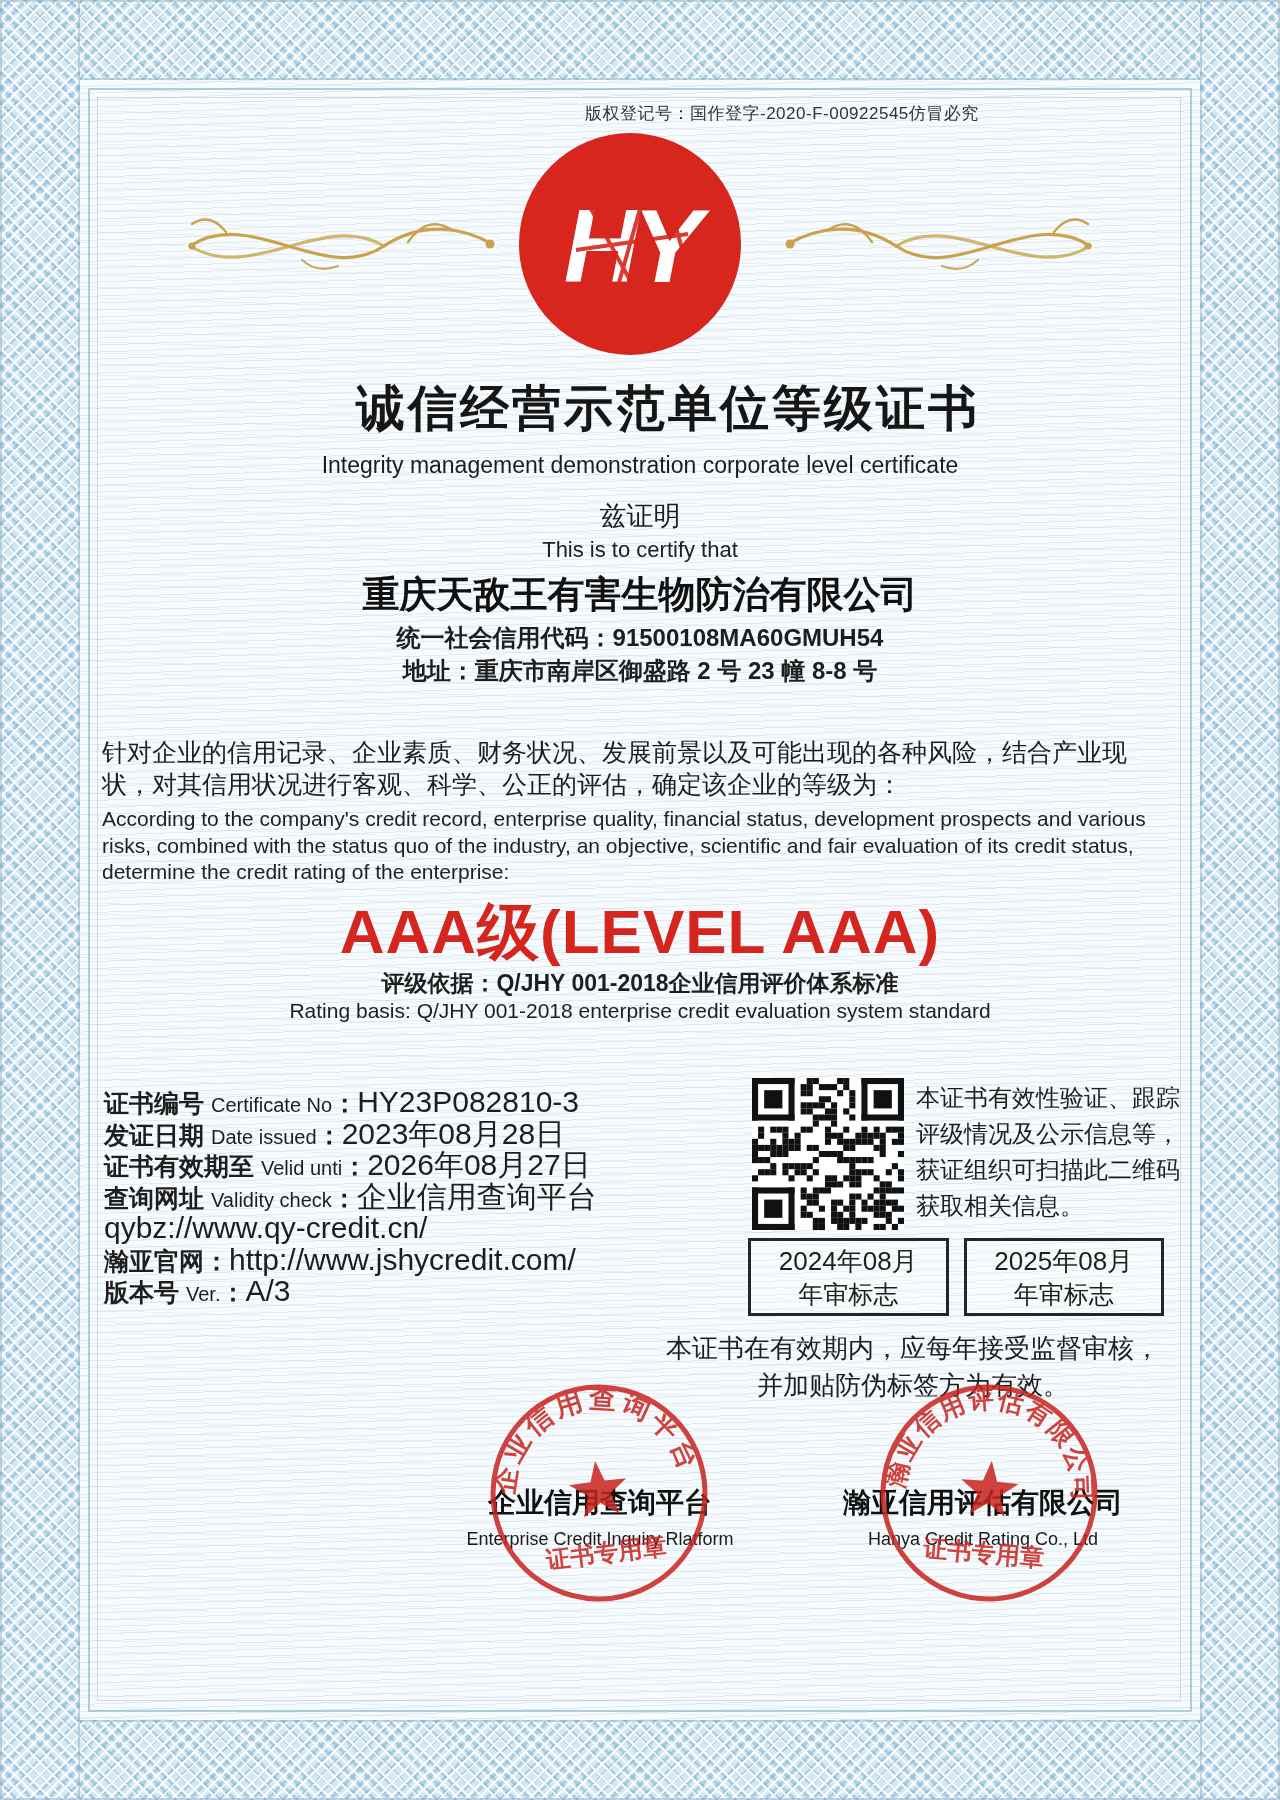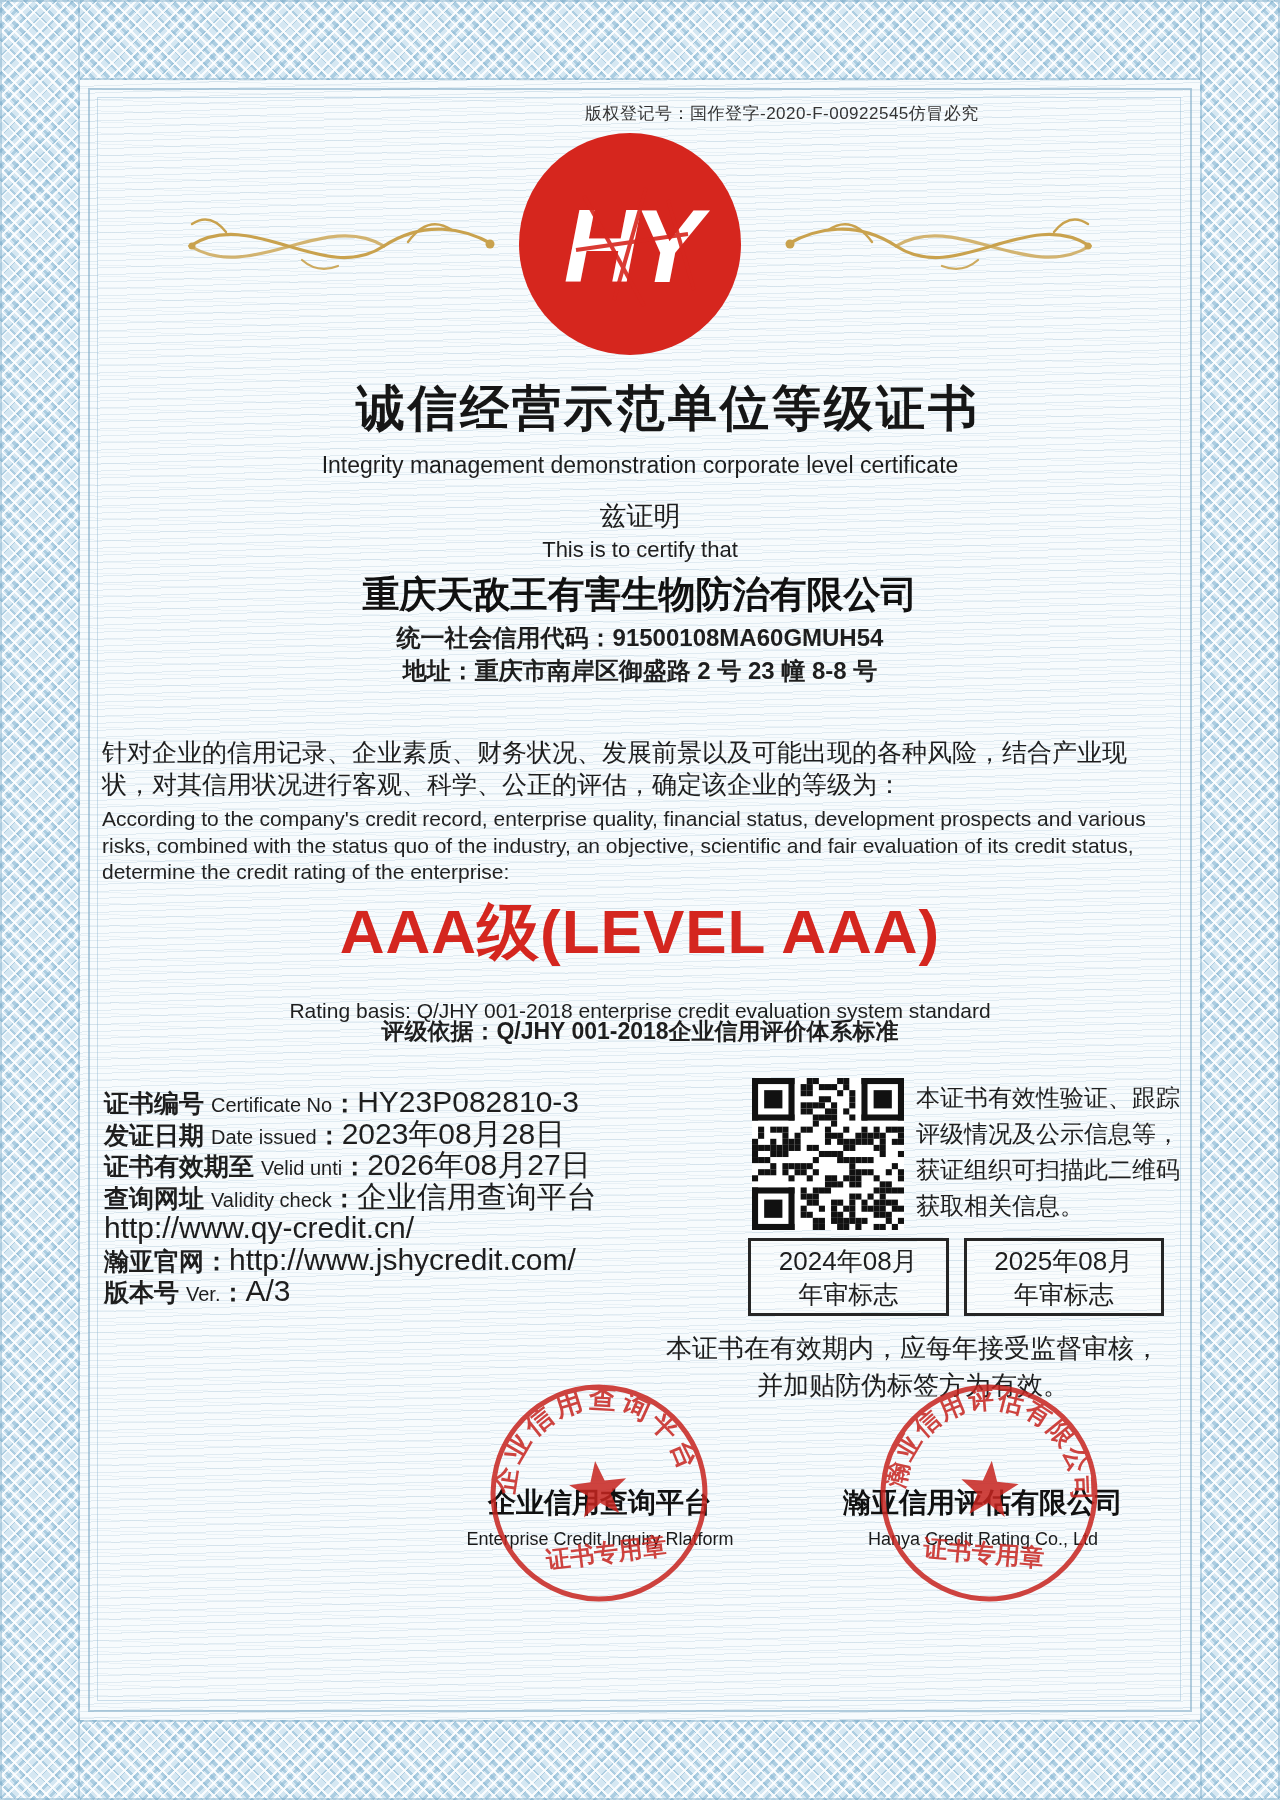--- a/index.html
+++ b/index.html
@@ -56,21 +56,21 @@
   .subtitle{top:452px;font-size:23px;color:#1d1d1d;}
   .certify-cn{top:498px;font-size:27px;font-weight:500;}
   .certify-en{top:537px;font-size:22px;}
   .company{top:570px;font-size:37px;font-weight:700;color:#111;}
   .credit-code{top:622px;font-size:24px;font-weight:600;}
   .address{top:655px;font-size:24px;font-weight:600;}
 
   .body-cn{left:102px;top:736px;width:1060px;font-size:25px;line-height:32px;font-weight:500;}
   .body-en{left:102px;top:806px;width:1062px;font-size:21px;line-height:26.5px;color:#222;}
   .level{top:890px;font-size:62px;font-weight:800;color:#d4261f;letter-spacing:1px;}
-  .basis-cn{top:968px;font-size:23px;font-weight:600;margin-top:48px;}
+  .basis-cn{top:968px;font-size:23px;font-weight:600;}
   .basis-en{top:999px;font-size:21px;}
 
   .details{left:104px;top:1086px;width:600px;}
   .detail-line{height:31.5px;line-height:31.5px;white-space:nowrap;}
   .d-lab{font-size:25px;font-weight:600;}
   .d-lab-en{font-size:20px;font-weight:500;margin-left:7px;}
   .d-sep{font-size:25px;font-weight:600;}
   .d-val{font-size:30px;font-weight:500;}
 
   .qr{left:752px;top:1078px;width:152px;height:152px;background:#fff;}
@@ -176,21 +176,21 @@
     <div class="detail-line">
       <span class="d-lab">发证日期</span><span class="d-lab-en">Date issued</span><span class="d-sep">：</span><span class="d-val">2023年08月28日</span>
     </div>
     <div class="detail-line">
       <span class="d-lab">证书有效期至</span><span class="d-lab-en">Velid unti</span><span class="d-sep">：</span><span class="d-val">2026年08月27日</span>
     </div>
     <div class="detail-line">
       <span class="d-lab">查询网址</span><span class="d-lab-en">Validity check</span><span class="d-sep">：</span><span class="d-val">企业信用查询平台</span>
     </div>
     <div class="detail-line">
-      <span class="d-val">http://www.qy-credit.cn/</span>
+      <span class="d-val">qybz://www.qy-credit.cn/</span>
     </div>
     <div class="detail-line">
       <span class="d-lab">瀚亚官网</span><span class="d-sep">：</span><span class="d-val">http://www.jshycredit.com/</span>
     </div>
     <div class="detail-line">
       <span class="d-lab">版本号</span><span class="d-lab-en">Ver.</span><span class="d-sep">：</span><span class="d-val">A/3</span>
     </div>
   </div>
 
   <div class="abs qr">

